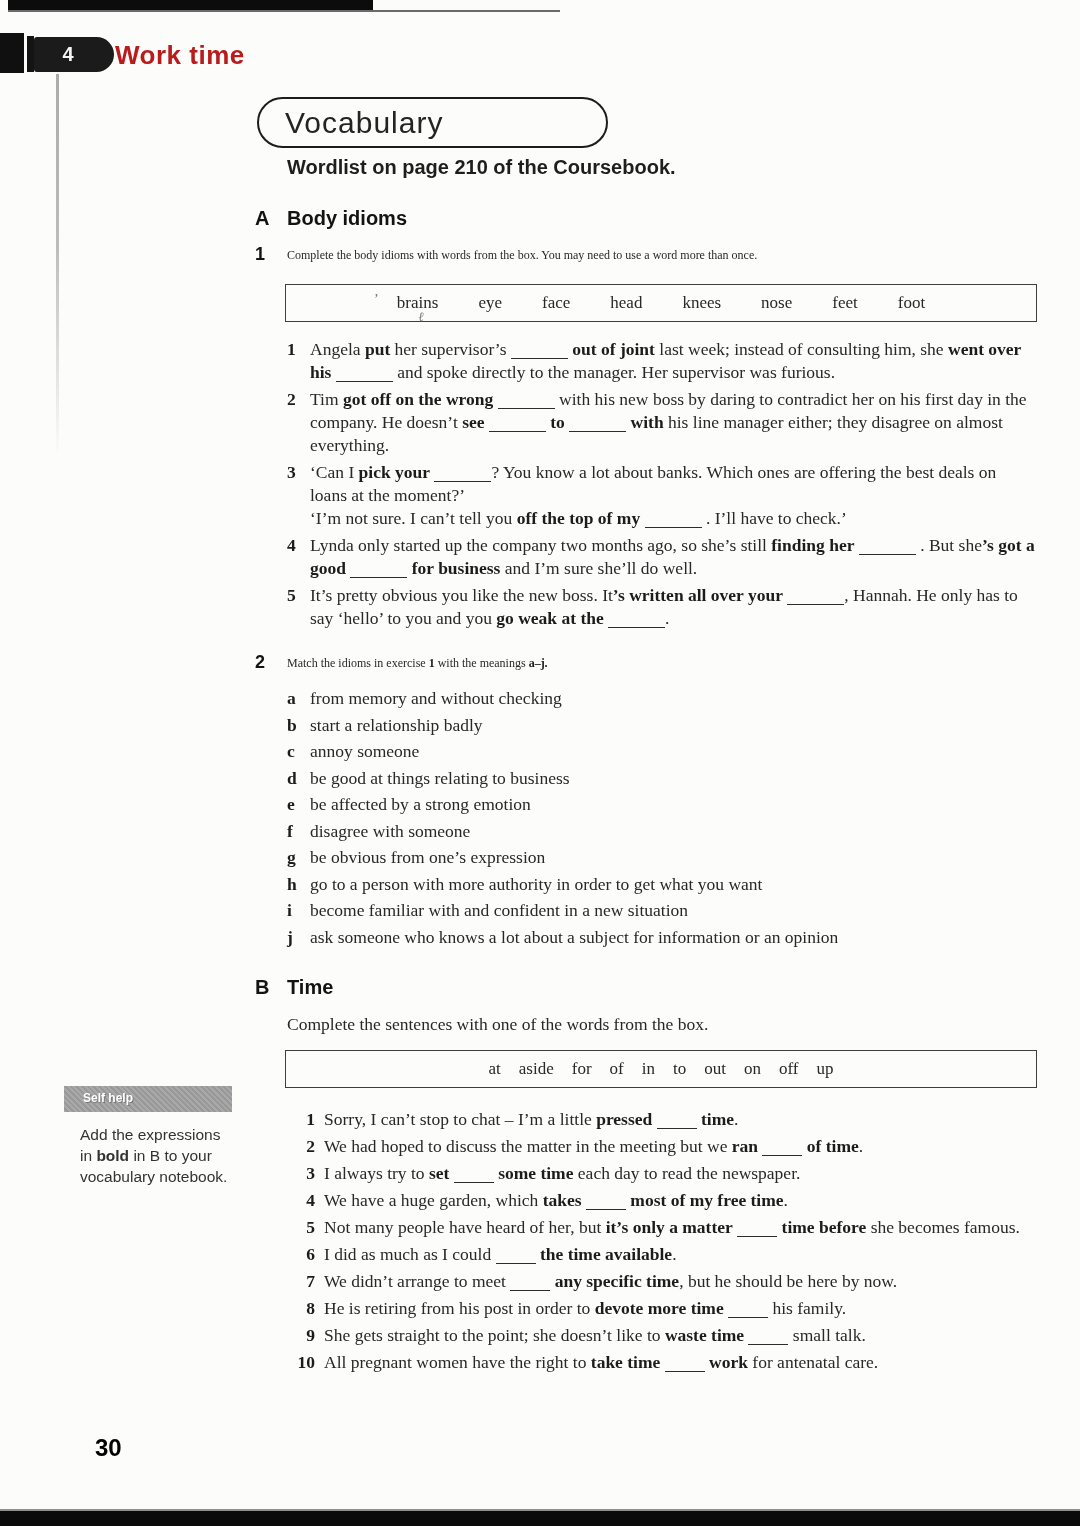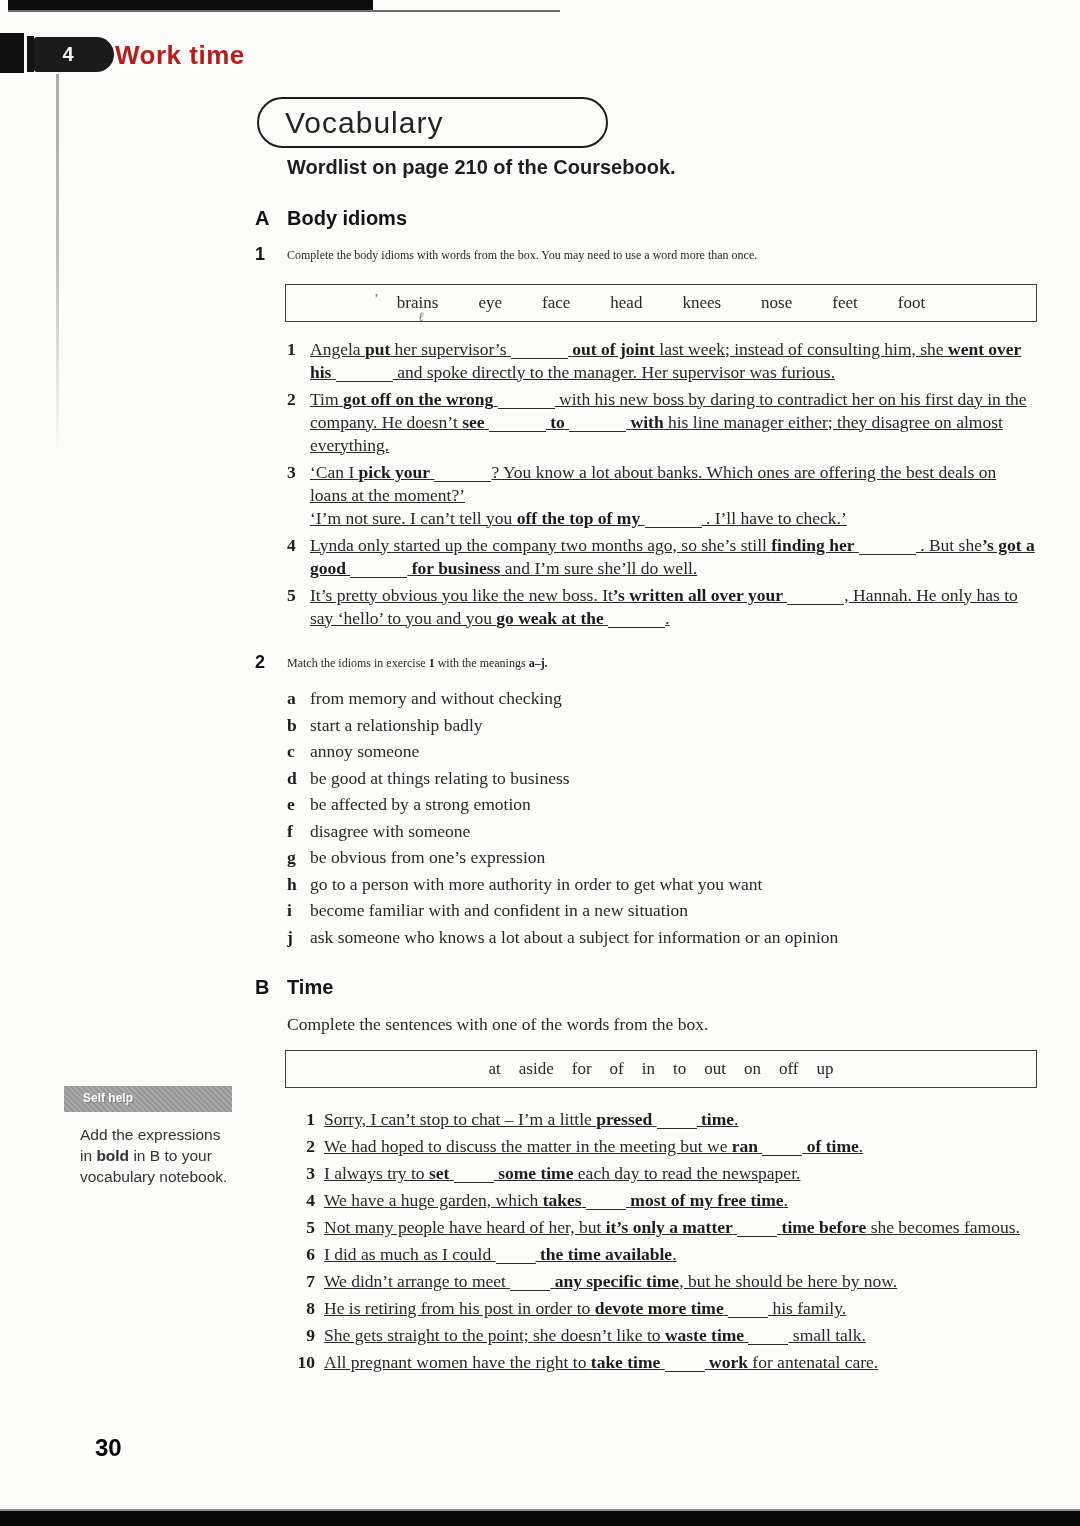--- a/index.html
+++ b/index.html
@@ -67,21 +67,21 @@
   .word-box .w { margin:0 20px; }
   .word-box.b2 { margin-top:14px; }
   .word-box.b2 .w { margin:0 9px; }
   .stray-mark { position:absolute; color:#6f6f6f; font-size:14px; }
   .stray-1 { left:88px; top:7px; }
   .stray-2 { left:132px; top:24px; font-size:13px; transform:rotate(8deg); color:#7d7d7d; }
 
   .items { margin:16px 0 0 32px; }
   .item { display:flex; margin-bottom:4px; font-size:17.5px; line-height:23px; }
   .item-num { width:23px; flex:none; font-weight:bold; color:#1c1c1c; }
-  .item-body { flex:1;text-decoration:underline; }
+  .item-body { flex:1; }
   .item-body p { margin:0; }
   .item-body p + p { margin-top:0; }
 
   .ex2 { margin-top:22px; }
   .meanings { margin:10px 0 0 32px; }
   .meaning { display:flex; font-size:17.5px; line-height:26.5px; }
   .m-letter { width:23px; flex:none; font-weight:bold; color:#1c1c1c; }
 
   .b-instr { margin:14px 0 4px 32px; font-size:17.5px; line-height:23px; }
   .items-b { margin:20px 0 0 42px; }

